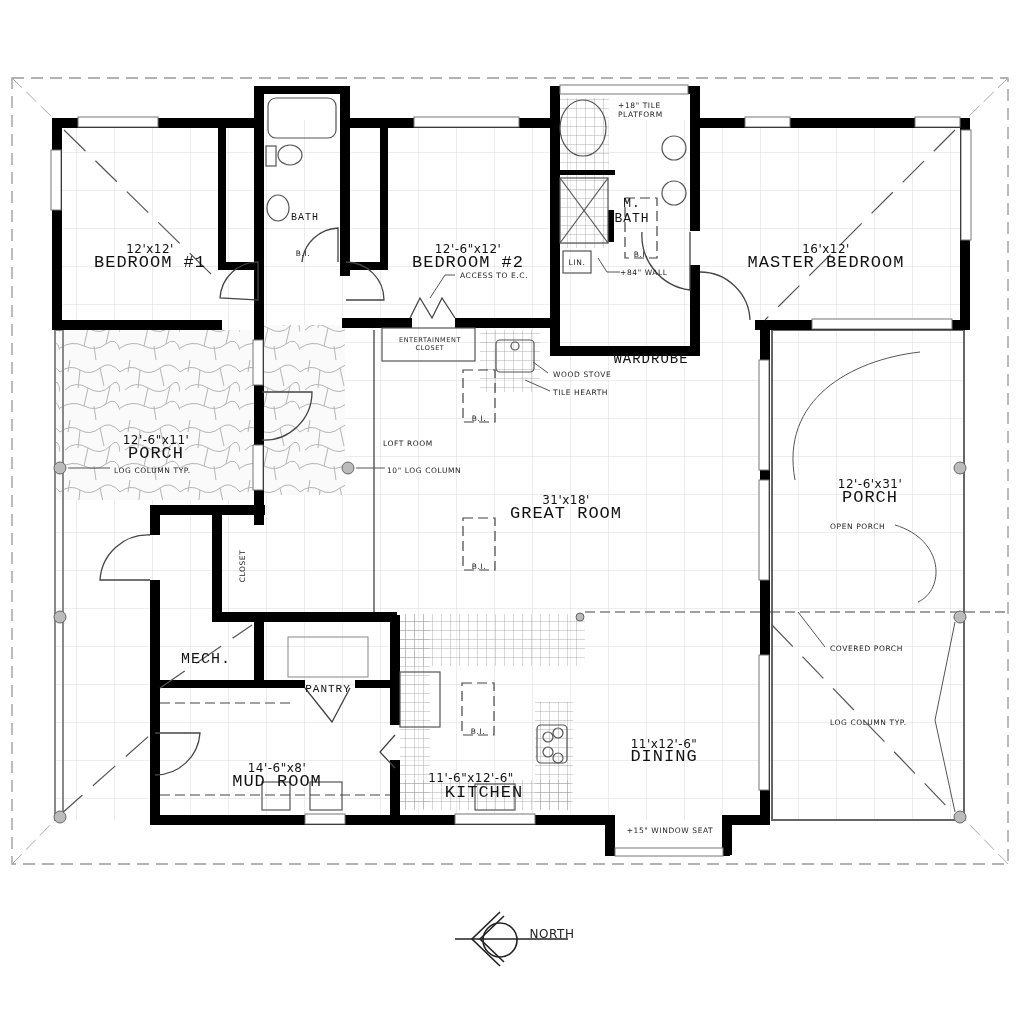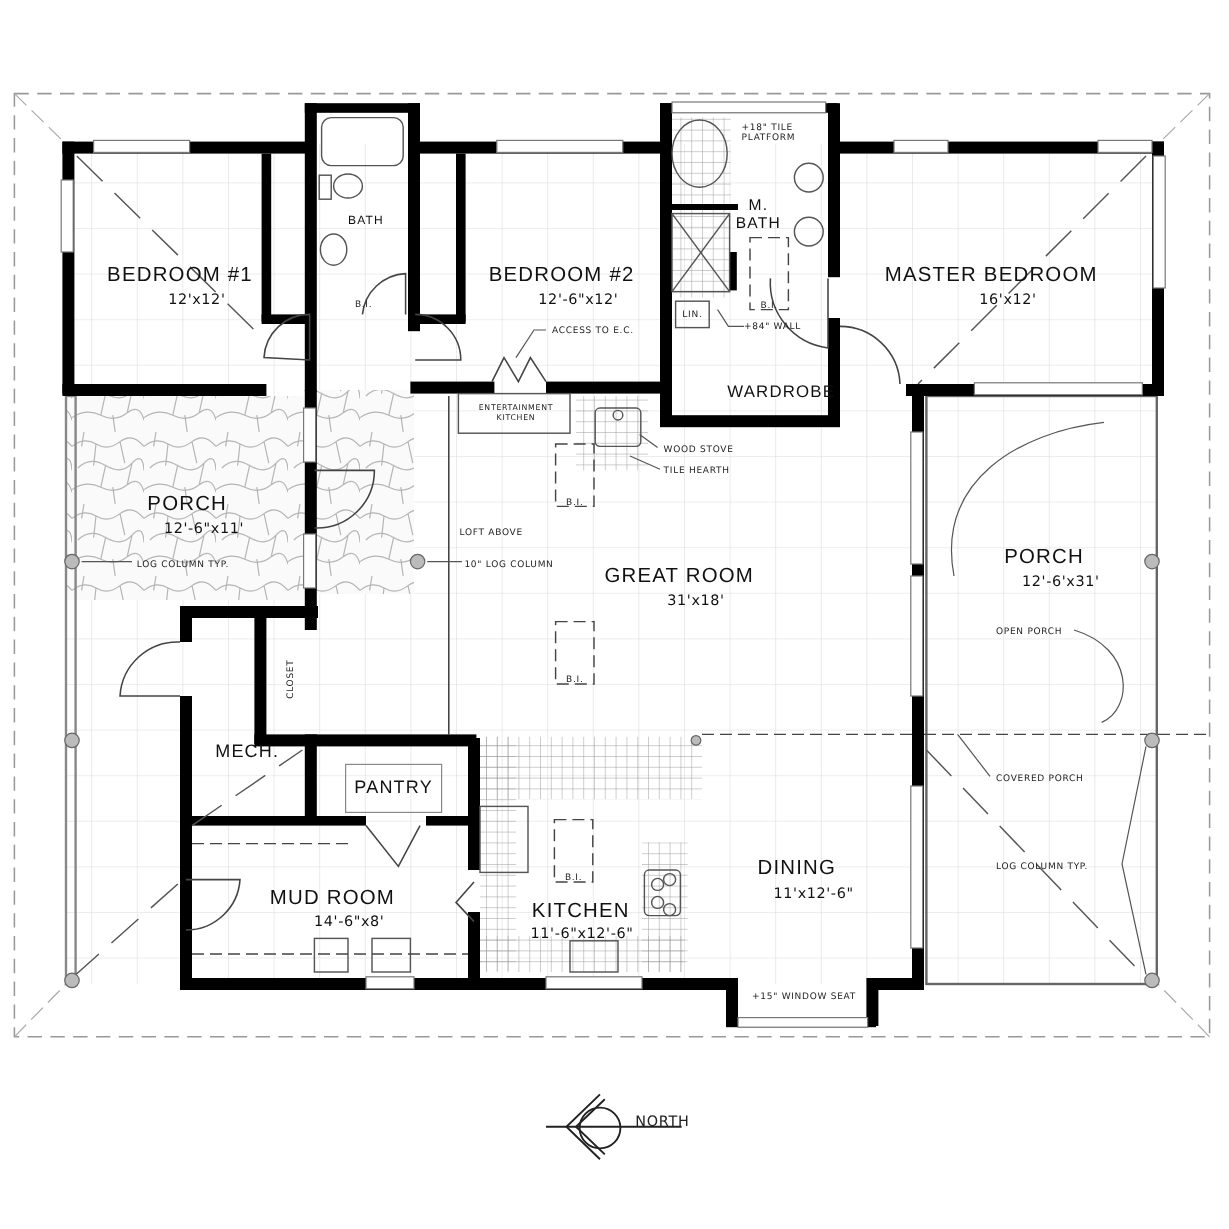--- a/index.html
+++ b/index.html
@@ -1,20 +1,20 @@
 <!DOCTYPE html>
 <html><head>
 <meta charset="utf-8">
 <style>
   html,body{margin:0;padding:0;background:#fff;}
   body{width:1024px;height:1024px;position:relative;overflow:hidden;font-family:"DejaVu Sans",sans-serif;}
   svg{position:absolute;left:0;top:0;}
   .lbl{position:absolute;color:#111;white-space:nowrap;transform:translate(-50%,-50%);text-align:center;letter-spacing:0.5px;}
-  .room{font-family:Liberation Sans, sans-serif;font-size:17px;font-weight:400;letter-spacing:1px;}
-  .dim{font-family:"DejaVu Sans",sans-serif;font-size:12px;margin-left:14px;}
+  .room{font-family:Liberation Mono, monospace;font-size:17px;font-weight:400;letter-spacing:1px;margin-top:33px;}
+  .dim{font-family:"DejaVu Sans",sans-serif;font-size:12px;}
   .note{font-family:"DejaVu Sans",sans-serif;font-size:7.5px;letter-spacing:0.6px;color:#222;}
   .left{transform:translate(0,-50%);text-align:left;}
   .vert{transform:translate(-50%,-50%) rotate(-90deg);}
 </style>
 </head>
 <body>
 
 <svg width="1024" height="1024" viewBox="0 0 1024 1024">
   <defs>
     <pattern id="grid" width="38" height="38" patternUnits="userSpaceOnUse">
@@ -240,39 +240,39 @@
 <div class="lbl room" style="left:156px;top:420px">PORCH</div>
 <div class="lbl dim" style="left:156px;top:440px">12'-6"x11'</div>
 
 <div class="lbl room" style="left:566px;top:480px">GREAT ROOM</div>
 <div class="lbl dim" style="left:566px;top:500px">31'x18'</div>
 
 <div class="lbl room" style="left:870px;top:464px">PORCH</div>
 <div class="lbl dim" style="left:870px;top:484px">12'-6'x31'</div>
 
 <div class="lbl room" style="left:206px;top:626px;font-size:15px">MECH.</div>
-<div class="lbl room" style="left:328px;top:656px;font-size:15px">PANTRY</div>
+<div class="lbl room" style="left:328px;top:656px;font-size:11px">PANTRY</div>
 
 <div class="lbl room" style="left:277px;top:748px">MUD ROOM</div>
 <div class="lbl dim" style="left:277px;top:768px">14'-6"x8'</div>
 
 <div class="lbl room" style="left:484px;top:759px">KITCHEN</div>
 <div class="lbl dim" style="left:471px;top:778px">11'-6"x12'-6"</div>
 
 <div class="lbl room" style="left:664px;top:723px">DINING</div>
 <div class="lbl dim" style="left:664px;top:744px">11'x12'-6"</div>
 
 <div class="lbl note left" style="left:618px;top:110px;width:60px;white-space:normal">+18" TILE PLATFORM</div>
 <div class="lbl note left" style="left:620px;top:272px">+84" WALL</div>
 <div class="lbl note" style="left:577px;top:262px">LIN.</div>
 <div class="lbl note left" style="left:460px;top:275px">ACCESS TO E.C.</div>
-<div class="lbl note" style="left:430px;top:344px;width:80px;white-space:normal;font-size:6.5px">ENTERTAINMENT KITCHEN</div>
+<div class="lbl note" style="left:430px;top:344px;width:80px;white-space:normal;font-size:6.5px">ENTERTAINMENT CLOSET</div>
 <div class="lbl note left" style="left:553px;top:374px">WOOD STOVE</div>
 <div class="lbl note left" style="left:553px;top:392px">TILE HEARTH</div>
-<div class="lbl note left" style="left:383px;top:443px">LOFT ABOVE</div>
+<div class="lbl note left" style="left:383px;top:443px">LOFT ROOM</div>
 <div class="lbl note left" style="left:387px;top:470px">10" LOG COLUMN</div>
 <div class="lbl note left" style="left:114px;top:470px">LOG COLUMN TYP.</div>
 <div class="lbl note left" style="left:830px;top:526px">OPEN PORCH</div>
 <div class="lbl note left" style="left:830px;top:648px">COVERED PORCH</div>
 <div class="lbl note left" style="left:830px;top:722px">LOG COLUMN TYP.</div>
 <div class="lbl note vert" style="left:242px;top:566px">CLOSET</div>
 <div class="lbl note" style="left:670px;top:830px">+15" WINDOW SEAT</div>
 <div class="lbl note" style="left:479px;top:418px">B.I.</div>
 <div class="lbl note" style="left:479px;top:566px">B.I.</div>
 <div class="lbl note" style="left:478px;top:731px">B.I.</div>

